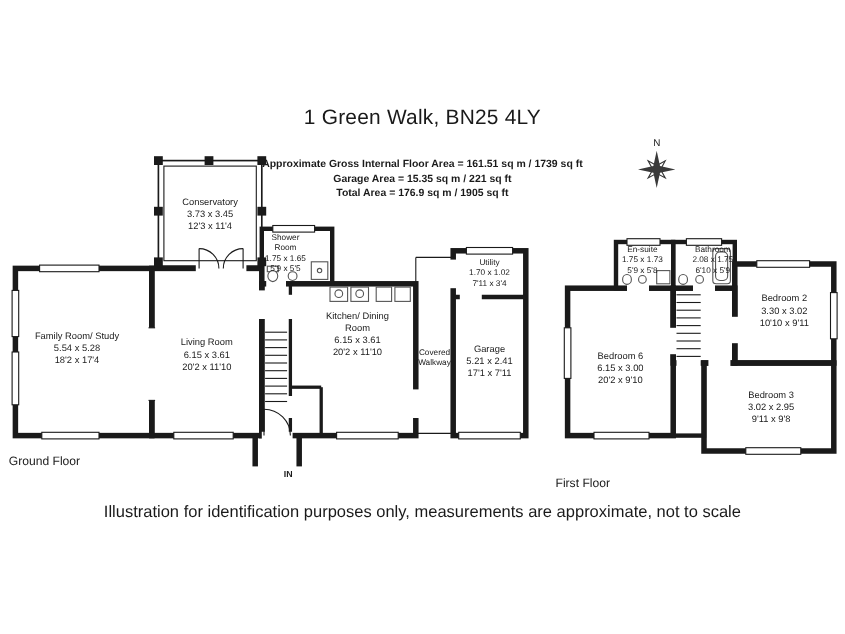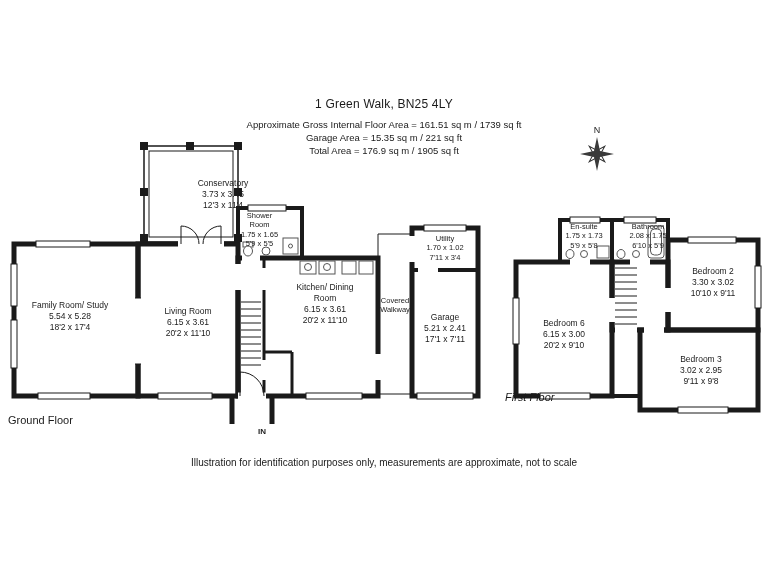--- a/index.html
+++ b/index.html
@@ -1,37 +1,37 @@
 <!DOCTYPE html>
 <html><head>
 <meta charset="utf-8">
 <style>
   html,body{margin:0;padding:0;background:#fff;}
   .page{position:relative;width:768px;height:576px;background:#ffffff;overflow:hidden;
         font-family:"Liberation Sans", sans-serif;color:#1a1a1a;}
   .hdr{position:absolute;top:97px;left:0;width:768px;text-align:center;}
-  .hdr-title{font-size:12px;letter-spacing:.2px;margin-bottom:7px;}
-  .hdr-line{font-size:9.5px;font-weight:normal;line-height:13px;}
+  .hdr-title{font-size:19px;letter-spacing:.2px;margin-bottom:24px;}
+  .hdr-line{font-size:9.5px;font-weight:bold;line-height:13px;}
   svg.plan{position:absolute;left:0;top:0;}
   .w5{fill:none;stroke:#1a1a1a;stroke-width:5;}
   .w4{fill:none;stroke:#1a1a1a;stroke-width:4;}
   .w3{fill:none;stroke:#1a1a1a;stroke-width:3;}
   .t1{fill:none;stroke:#1a1a1a;stroke-width:1;}
   .t15{fill:none;stroke:#1a1a1a;stroke-width:1.5;}
   .g7{stroke:#ffffff;stroke-width:7;fill:none;}
   .win{fill:#ffffff;stroke:#1a1a1a;stroke-width:1;}
   .fx{fill:#ffffff;stroke:#555555;stroke-width:1;}
   .pillar{fill:#1a1a1a;}
   svg text{font-family:"Liberation Sans", sans-serif;}
   .compass-n{font-size:9px;fill:#1a1a1a;}
   .room-label{position:absolute;text-align:center;font-size:8.5px;line-height:1.3;color:#1a1a1a;}
   .room-label.sm{font-size:7.5px;line-height:1.25;}
   .floor-label{position:absolute;font-size:11px;color:#1a1a1a;}
   .in-label{position:absolute;font-size:8px;font-weight:bold;text-align:right;color:#1a1a1a;}
-  .disclaimer{position:absolute;top:457px;left:0;width:768px;text-align:center;font-size:10px;color:#1a1a1a;}
+  .disclaimer{position:absolute;top:457px;left:0;width:768px;text-align:center;font-size:15px;color:#1a1a1a;}
 </style>
 </head>
 <body>
 
 <div class="page">
 
   <svg class="plan" width="768" height="576" viewBox="0 0 768 576">
 
     <g>
       <rect class="w5" x="14" y="244" width="124" height="152"></rect>
@@ -192,21 +192,21 @@
     </g>
   </svg>
 
   <div class="hdr">
     <div class="hdr-title">1 Green Walk, BN25 4LY</div>
     <div class="hdr-line">Approximate Gross Internal Floor Area = 161.51 sq m / 1739 sq ft</div>
     <div class="hdr-line">Garage Area = 15.35 sq m / 221 sq ft</div>
     <div class="hdr-line">Total Area = 176.9 sq m / 1905 sq ft</div>
   </div>
 
-  <div class="room-label" style="left:149px;top:178px;width:84px;margin-left:32px;">
+  <div class="room-label" style="left:149px;top:178px;width:84px;">
     <div>Conservatory</div>
     <div>3.73 x 3.45</div>
     <div>12'3 x 11'4</div>
   </div>
 
   <div class="room-label sm" style="left:240px;top:211px;width:39px;">
     <div>Shower Room</div>
     <div>1.75 x 1.65</div>
     <div>5'9 x 5'5</div>
   </div>
@@ -222,21 +222,21 @@
     <div>6.15 x 3.61</div>
     <div>20'2 x 11'10</div>
   </div>
 
   <div class="room-label" style="left:294px;top:282px;width:62px;">
     <div>Kitchen/ Dining Room</div>
     <div>6.15 x 3.61</div>
     <div>20'2 x 11'10</div>
   </div>
 
-  <div class="room-label sm" style="left:377px;top:296px;width:36px;">
+  <div class="room-label sm" style="left:377px;top:316px;width:36px;">
     <div>Covered Walkway</div>
   </div>
 
   <div class="room-label sm" style="left:415px;top:234px;width:60px;">
     <div>Utility</div>
     <div>1.70 x 1.02</div>
     <div>7'11 x 3'4</div>
   </div>
 
   <div class="room-label" style="left:415px;top:312px;width:60px;">
@@ -271,17 +271,17 @@
     <div>6.15 x 3.00</div>
     <div>20'2 x 9'10</div>
   </div>
 
   <div class="room-label" style="left:666px;top:354px;width:70px;">
     <div>Bedroom 3</div>
     <div>3.02 x 2.95</div>
     <div>9'11 x 9'8</div>
   </div>
 
-  <div class="floor-label" style="left:505px;top:391px;font-style:italic;">First Floor</div>
+  <div class="floor-label" style="left:505px;top:434px;">First Floor</div>
 
   <div class="disclaimer">Illustration for identification purposes only, measurements are approximate, not to scale</div>
 
 </div>
 
 </body></html>

